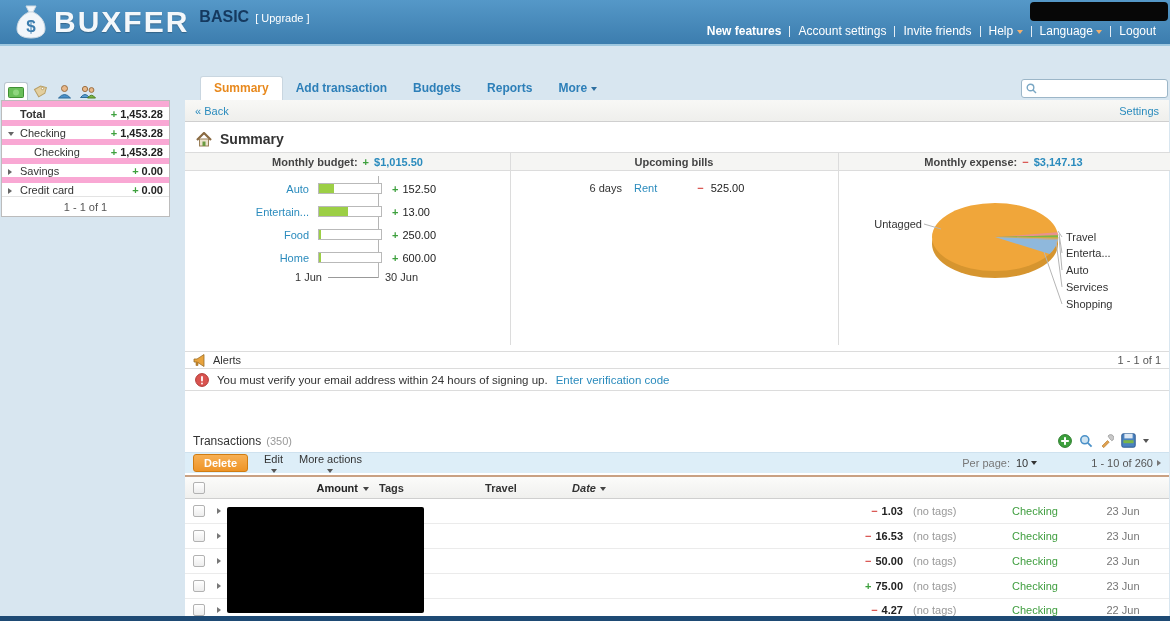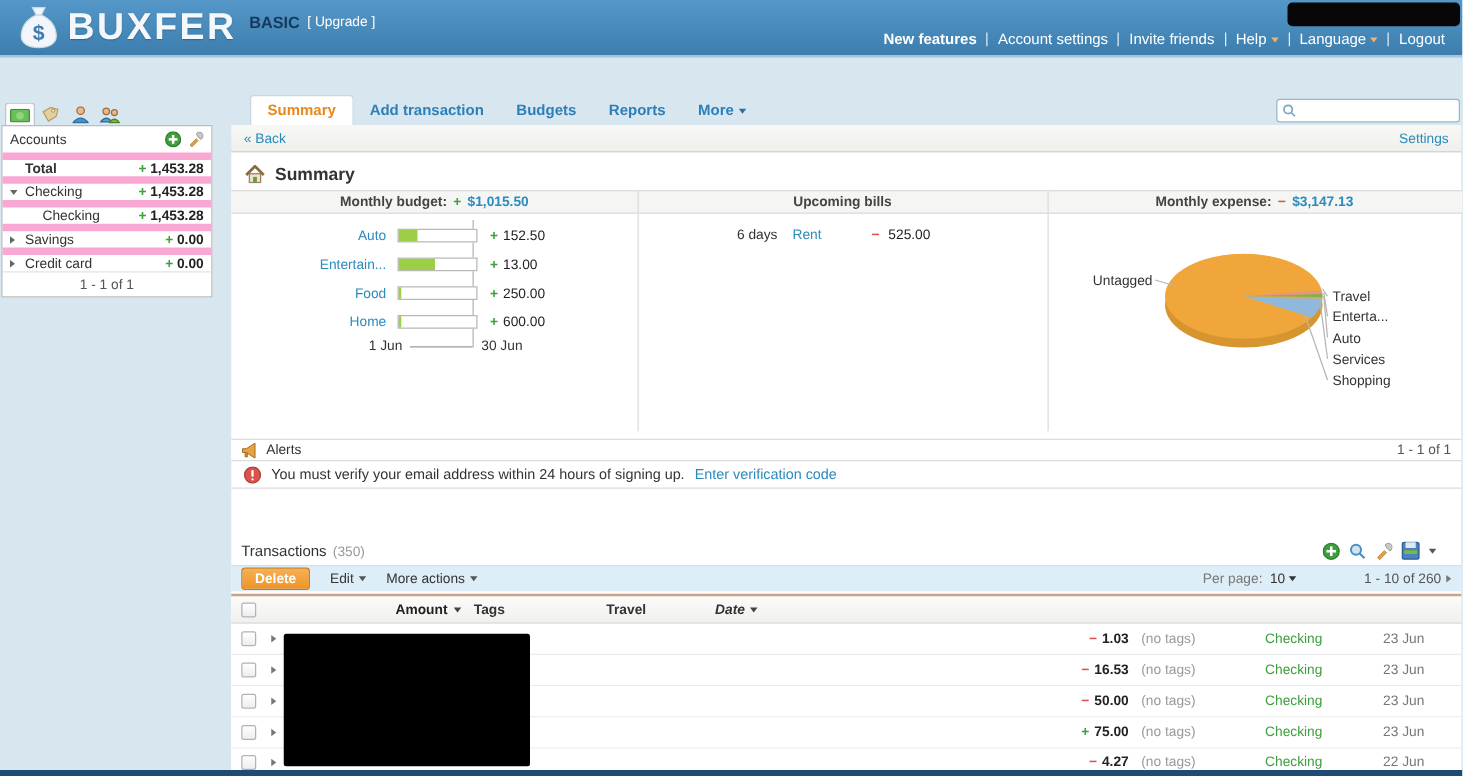--- a/index.html
+++ b/index.html
@@ -6,21 +6,21 @@
   html,body { background:#d8e6f0; }
   body { font-family:"Liberation Sans", sans-serif; }
   #app { position:relative; width:1170px; height:621px; background:#d8e6f0; overflow:hidden; }
 
   
   .header { position:absolute; left:0; top:0; width:1170px; height:46px;
     background:linear-gradient(#5598c8,#3c7dae); border-bottom:2px solid #9ec7df; }
   .logo-wrap { position:absolute; left:14px; top:4px; display:flex; align-items:center; }
   .logo-text { color:#f4f8fb; font-size:30px; font-weight:bold; letter-spacing:2px;
     text-shadow:0 1px 1px rgba(0,0,0,.25); margin-left:6px; }
-  .plan-text { color:#15395f; font-size:13px; font-weight:bold; margin-left:10px; margin-top:-10px; }
+  .plan-text { color:#15395f; font-size:16px; font-weight:bold; margin-left:10px; margin-top:-10px; }
   .upgrade-link { color:#fff; font-size:11px; margin-left:6px; margin-top:-8px; text-decoration:none; cursor:pointer; }
   .hnav { position:absolute; right:14px; top:24px; display:flex; align-items:center; gap:8px;
     color:#fff; font-size:12px; }
   .hnav a { color:#fff; text-decoration:none; cursor:pointer; }
   .hnav .bold { font-weight:bold; }
   .sep { width:1px; height:11px; background:rgba(255,255,255,.85); }
   .redact-header { position:absolute; right:2px; top:2px; width:138px; height:19px;
     background:#070707; border-radius:4px; }
 
   .car { display:inline-block; width:0; height:0; vertical-align:middle; }
@@ -112,21 +112,21 @@
   
   .tx-title { position:absolute; left:193px; top:434px; font-size:12px; color:#333; display:flex; align-items:baseline; gap:5px; }
   .tx-title .cnt { color:#999; font-size:11px; }
   .tx-icons { position:absolute; left:1058px; top:433px; display:flex; align-items:center; gap:7px; }
   .tx-icons .car-d { color:#555; border-left-width:3px; border-right-width:3px; }
   .toolbar { position:absolute; left:185px; top:452px; width:984px; height:21px;
     background:#ddeef8; border-top:1px solid #cfe2ef; display:flex; align-items:center; padding:0 8px; font-size:11px; }
   .btn-delete { background:linear-gradient(#f7b054,#ee9427); border:1px solid #d07c12; color:#fff;
     font-weight:bold; font-size:11px; border-radius:3px; padding:2px 10px; cursor:pointer;
     font-family:"Liberation Sans",sans-serif; }
-  .tb-dd { margin-left:16px; color:#333; cursor:pointer; display:flex; align-items:center; gap:4px; }
+  .tb-dd { margin-left:16px; color:#333; cursor:pointer; display:flex; align-items:center; gap:4px;flex-direction:column; }
   .tb-dd .car-d { color:#555; }
   .tb-right { margin-left:auto; display:flex; align-items:center; gap:6px; }
   .tb-right .ppl { color:#777; }
   .tb-right .ppv { color:#333; cursor:pointer; display:flex; align-items:center; gap:3px; }
   .tb-right .pager { margin-left:48px; color:#555; display:flex; align-items:center; gap:4px; cursor:pointer; }
   .tb-right .car-r { color:#777; }
 
   .tbl-head { position:absolute; left:185px; top:475px; width:984px; height:24px;
     border-top:2px solid #c9a183; background:linear-gradient(#fbfbfa,#f0f0ee);
     border-bottom:1px solid #cfcfcf; display:flex; align-items:center; font-size:11px; font-weight:bold; color:#333; }
@@ -210,34 +210,20 @@
       <svg width="16" height="14" viewBox="0 0 16 14">
         <circle cx="5" cy="4" r="2.6" fill="#e8b88a" stroke="#9a6f42"></circle>
         <path d="M0.5 12.5 q4.5 -6 9 0 z" fill="#5aa0d0" stroke="#2d6b9a"></path>
         <circle cx="11.5" cy="5" r="2.4" fill="#e8b88a" stroke="#9a6f42"></circle>
         <path d="M7.5 13 q4 -5.5 8 0 z" fill="#7ab648" stroke="#4f8020"></path>
       </svg>
     </div>
   </div>
 
   <div class="accounts">
-    <div class="acc-head">
-      <span class="t">Accounts</span>
-      <span class="acc-icons">
-        <svg width="13" height="13" viewBox="0 0 13 13">
-          <circle cx="6.5" cy="6.5" r="6" fill="#3da03d" stroke="#2d7d2d"></circle>
-          <rect x="5.5" y="3" width="2" height="7" fill="#fff"></rect>
-            <rect x="3" y="5.5" width="7" height="2" fill="#fff"></rect>
-        </svg>
-        <svg width="13" height="13" viewBox="0 0 13 13">
-          <path d="M2 11 L7 6 L8.5 7.5 L3.5 12.5 z" fill="#e0a050" stroke="#b07828" stroke-width="0.6"></path>
-          <path d="M7 2 a3 3 0 1 1 3.5 4.5 l-2 -2 z" fill="#c8c8c8" stroke="#8a8a8a" stroke-width="0.6"></path>
-        </svg>
-      </span>
-    </div>
     <div class="acc-row total">
       <span class="arr"></span>
       <span class="lbl">Total</span>
       <span class="plus">+</span>
       <span class="val">1,453.28</span>
     </div>
     <div class="acc-row">
       <span class="arr"><span class="car car-d"></span></span>
       <span class="lbl">Checking</span>
       <span class="plus">+</span>

